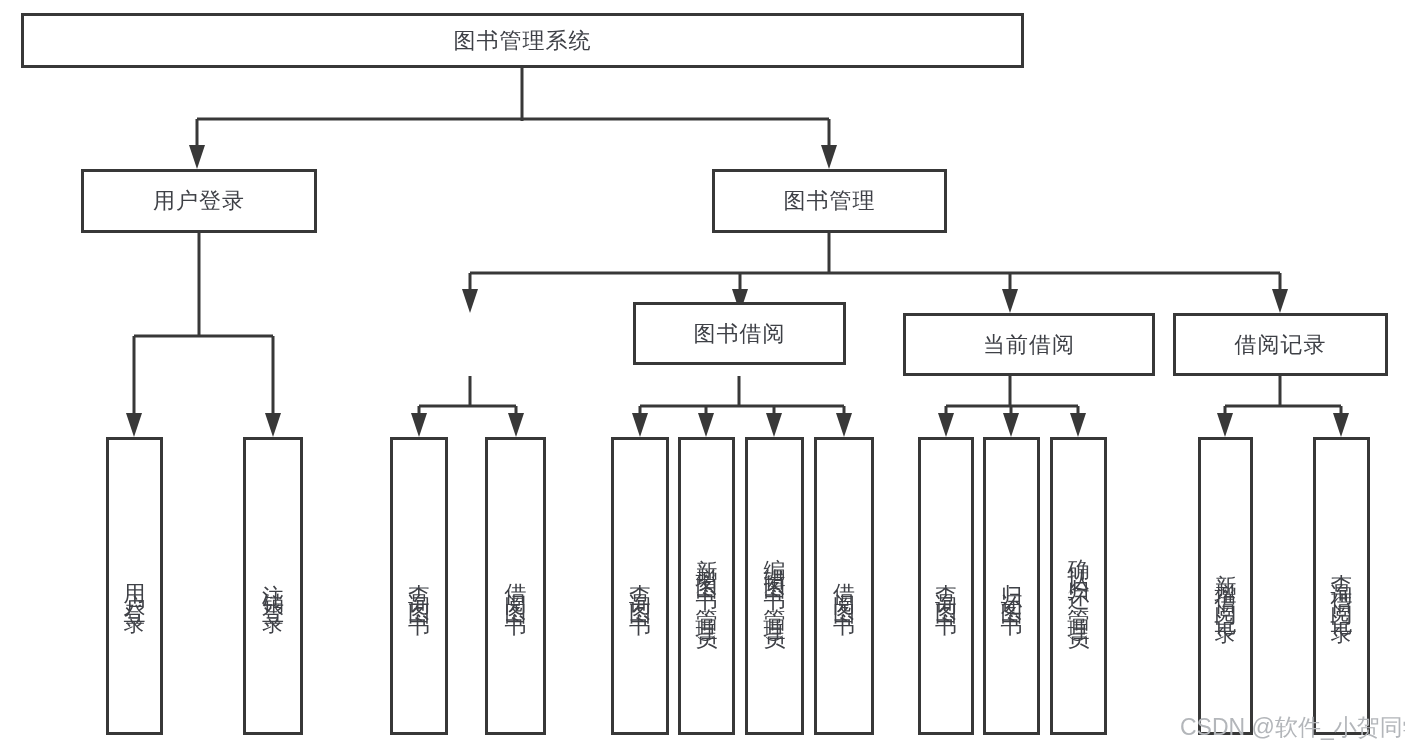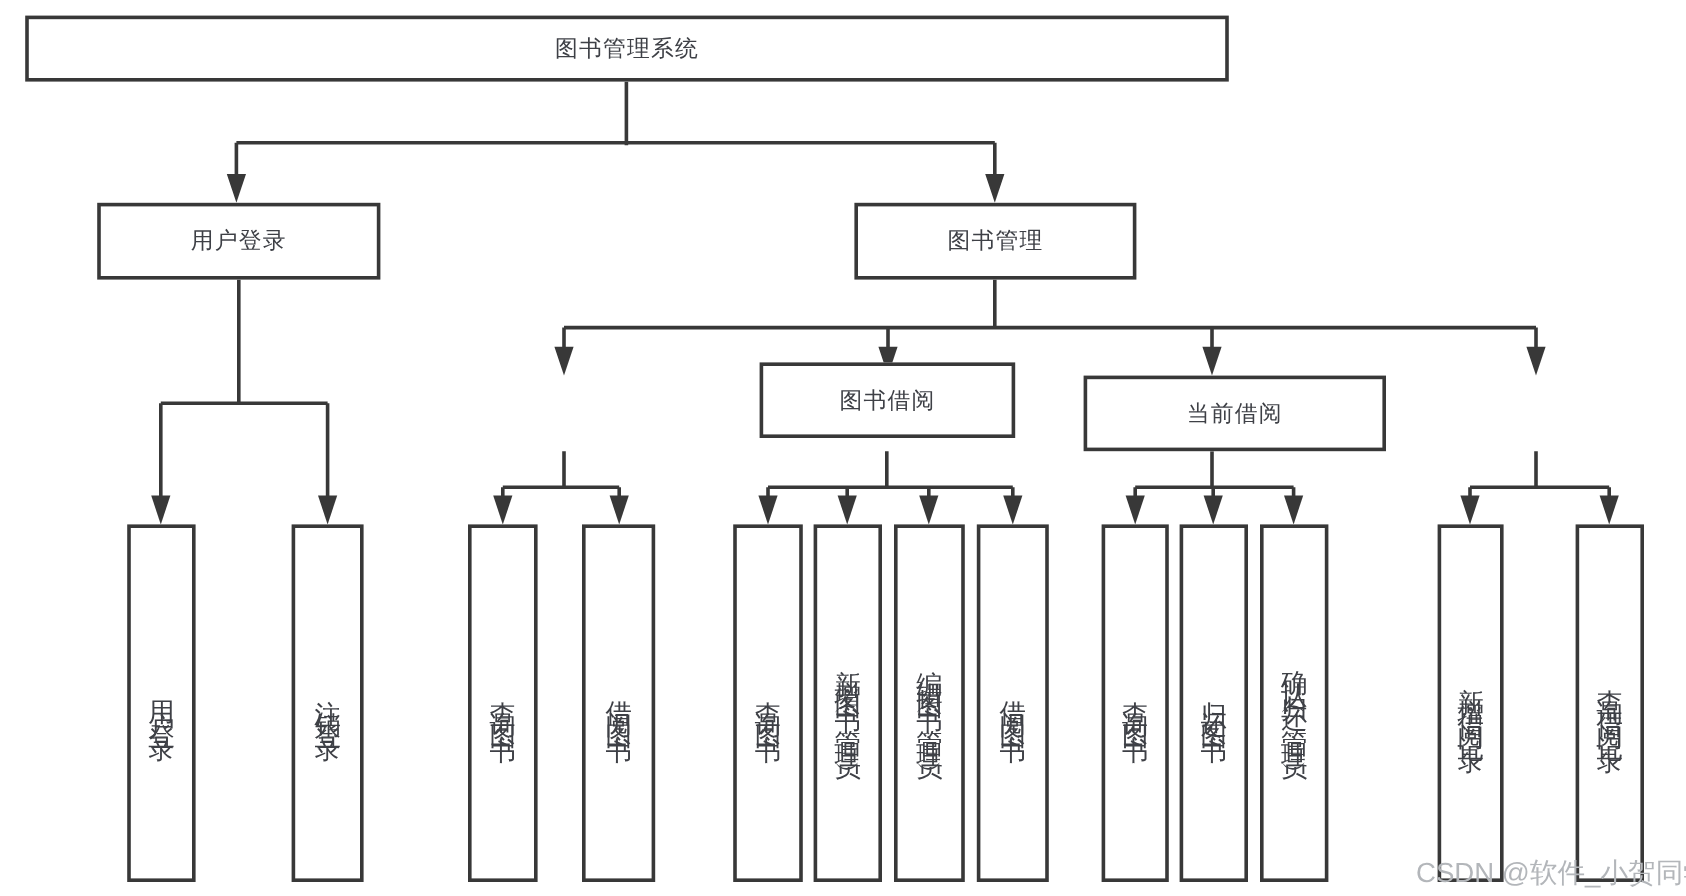--- a/index.html
+++ b/index.html
@@ -36,21 +36,21 @@
     box-sizing:border-box;
     border:3px solid var(--line);
     background:#fff;
     display:flex;
     align-items:center;
     justify-content:center;
     color:var(--text);
     z-index:2;
   }
   .node.h{
-    font-size:19px;
+    font-size:22px;
     letter-spacing:1px;
     white-space:nowrap;
   }
   .node.vert{
     writing-mode:vertical-rl;
     font-size:22px;
     line-height:1;
     letter-spacing:10px;
     white-space:nowrap;
   }
@@ -113,20 +113,21 @@
     <polygon points="1333,413 1349,413 1341,437"></polygon>
   </svg>
 
   <div class="node h" style="left:21px;top:13px;width:1003px;height:55px">图书管理系统</div>
 
   <div class="node h" style="left:81px;top:169px;width:236px;height:64px">用户登录</div>
   <div class="node h" style="left:712px;top:169px;width:235px;height:64px">图书管理</div>
 
   <div class="node h" style="left:633px;top:302px;width:213px;height:63px">图书借阅</div>
   <div class="node h" style="left:903px;top:313px;width:252px;height:63px">当前借阅</div>
+  <div class="node h" style="left:1173px;top:313px;width:215px;height:63px">借阅记录</div>
 
   <div class="node vert" style="left:106px;top:437px;width:57px;height:298px">用户登录</div>
   <div class="node vert" style="left:243px;top:437px;width:60px;height:298px">注销登录</div>
 
   <div class="node vert" style="left:390px;top:437px;width:58px;height:298px">查询图书</div>
   <div class="node vert" style="left:485px;top:437px;width:61px;height:298px">借阅图书</div>
 
   <div class="node vert" style="left:611px;top:437px;width:58px;height:298px">查询图书</div>
   <div class="node vert" style="left:678px;top:437px;width:57px;height:298px">新增图书（管理员）</div>
   <div class="node vert" style="left:745px;top:437px;width:59px;height:298px">编辑图书（管理员）</div>

